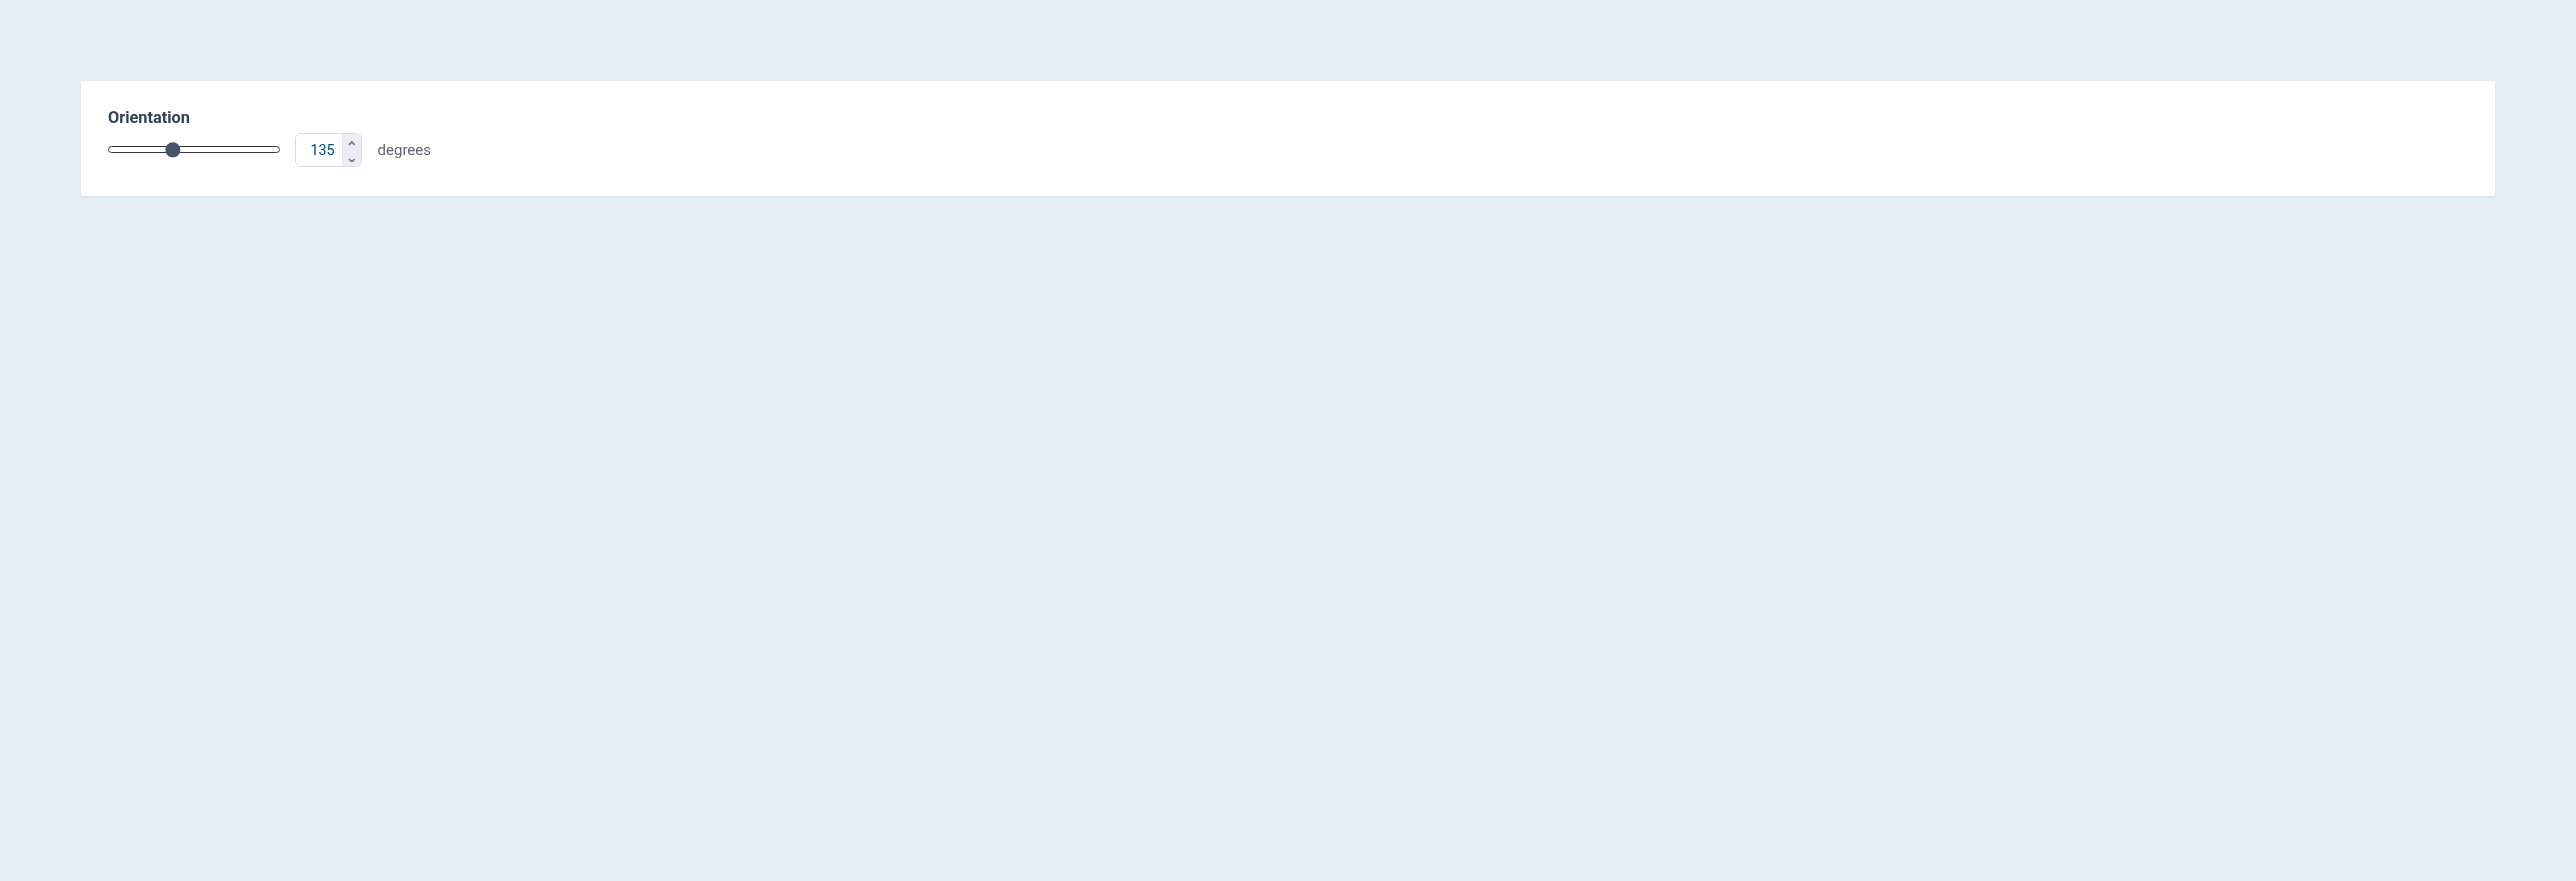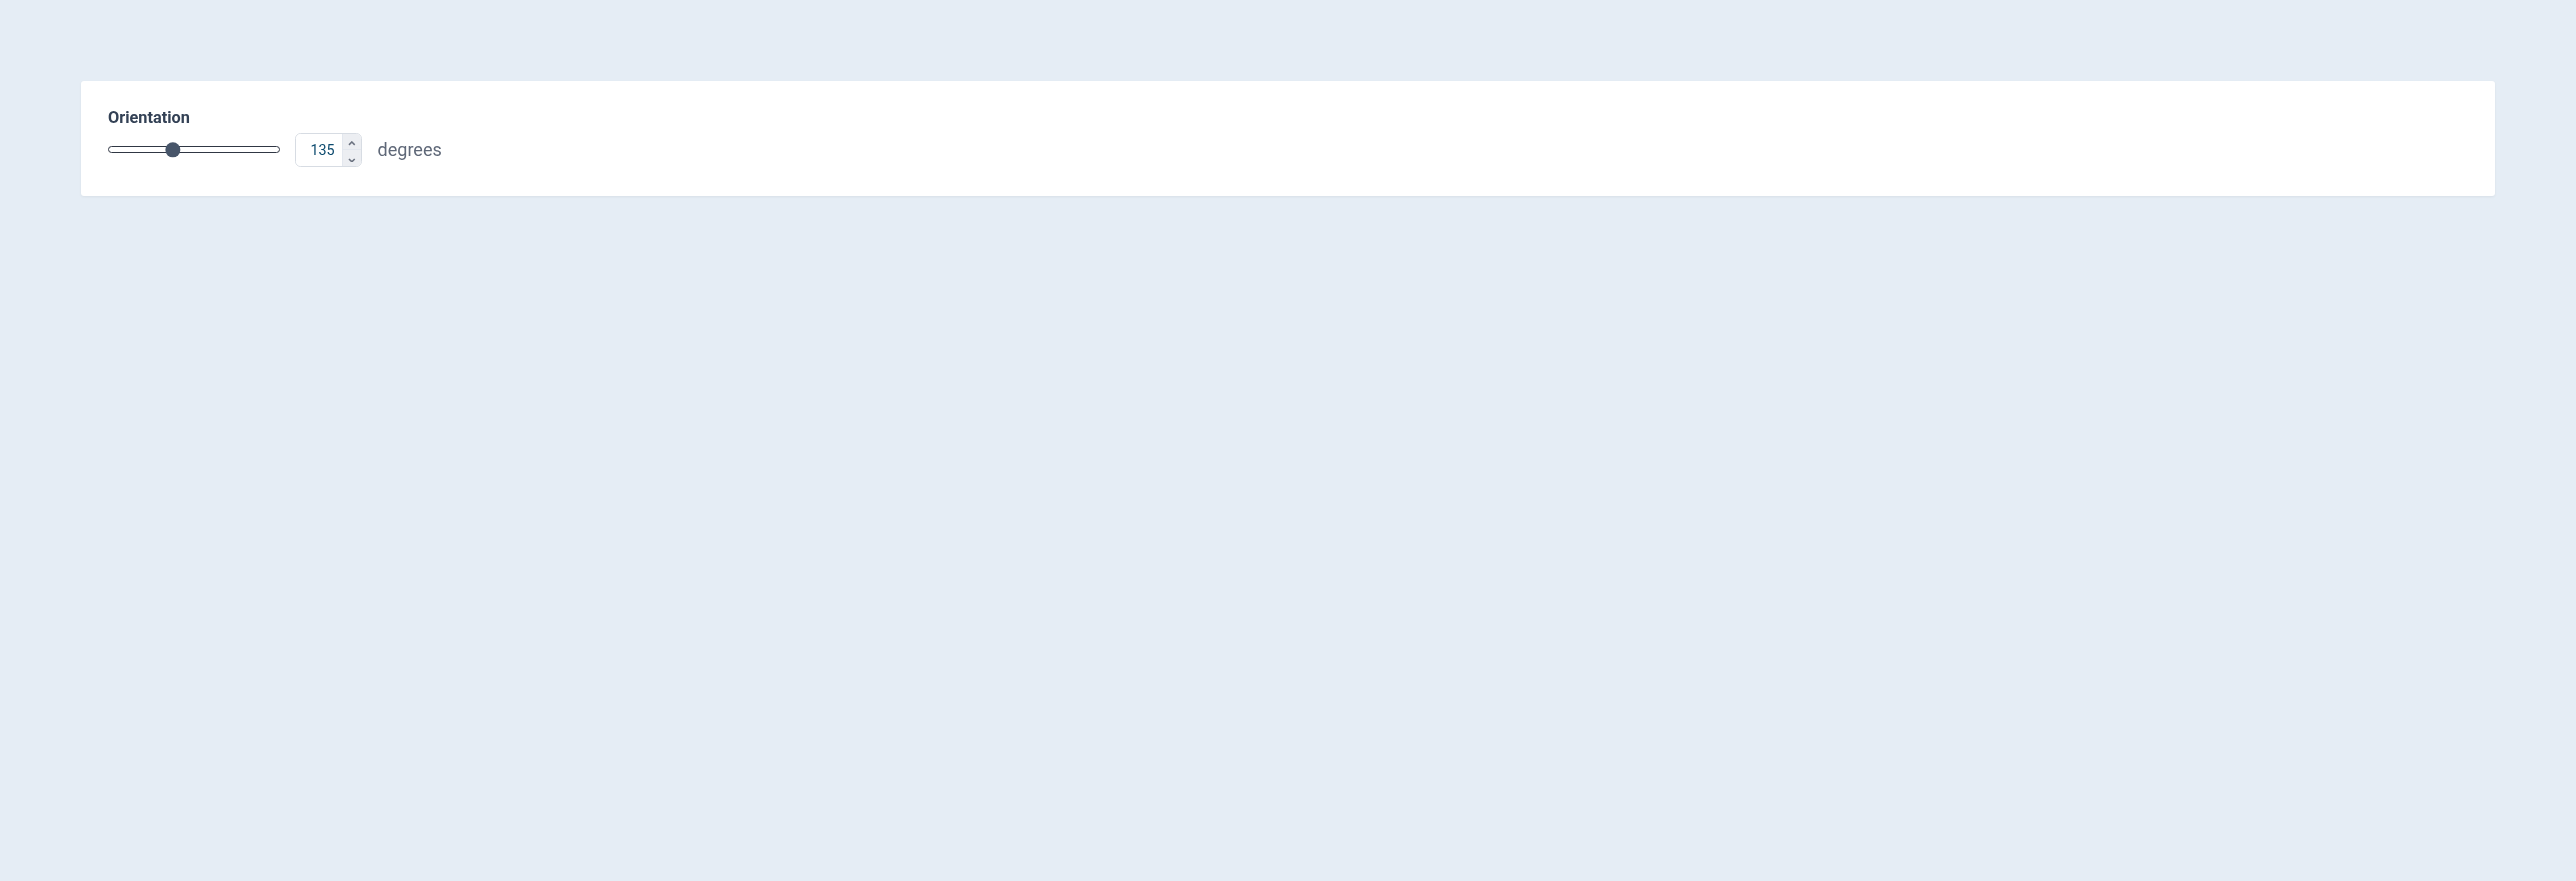--- a/index.html
+++ b/index.html
@@ -108,21 +108,21 @@
     border-bottom: 1px solid #e3e7ee;
   }
   .stepper-btn svg {
     width: 7.7px;
     height: 4.8px;
     fill: none;
     stroke: #6b7280;
     stroke-width: 1.6;
   }
   .unit-label {
-    font-size: 18px;
+    font-size: 15px;
     color: #5f6878;
   }
 </style>
 </head>
 <body>
 
 <div class="card">
   <div class="title">Orientation</div>
   <div class="control-row">
     <div class="slider-wrap">

